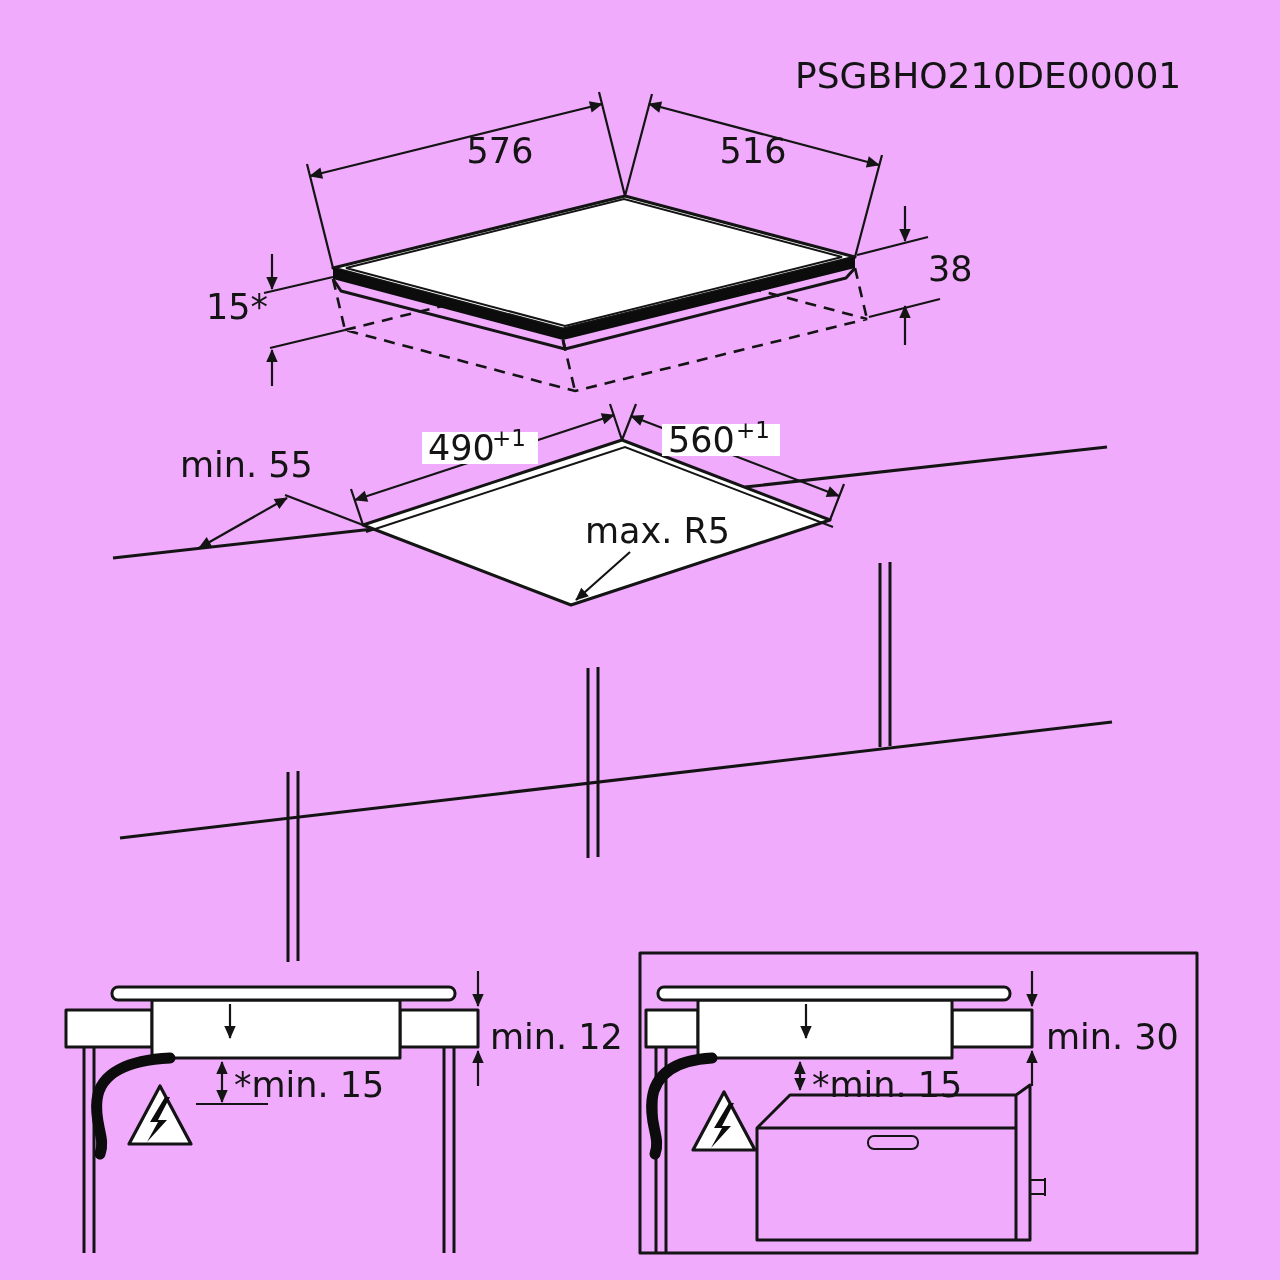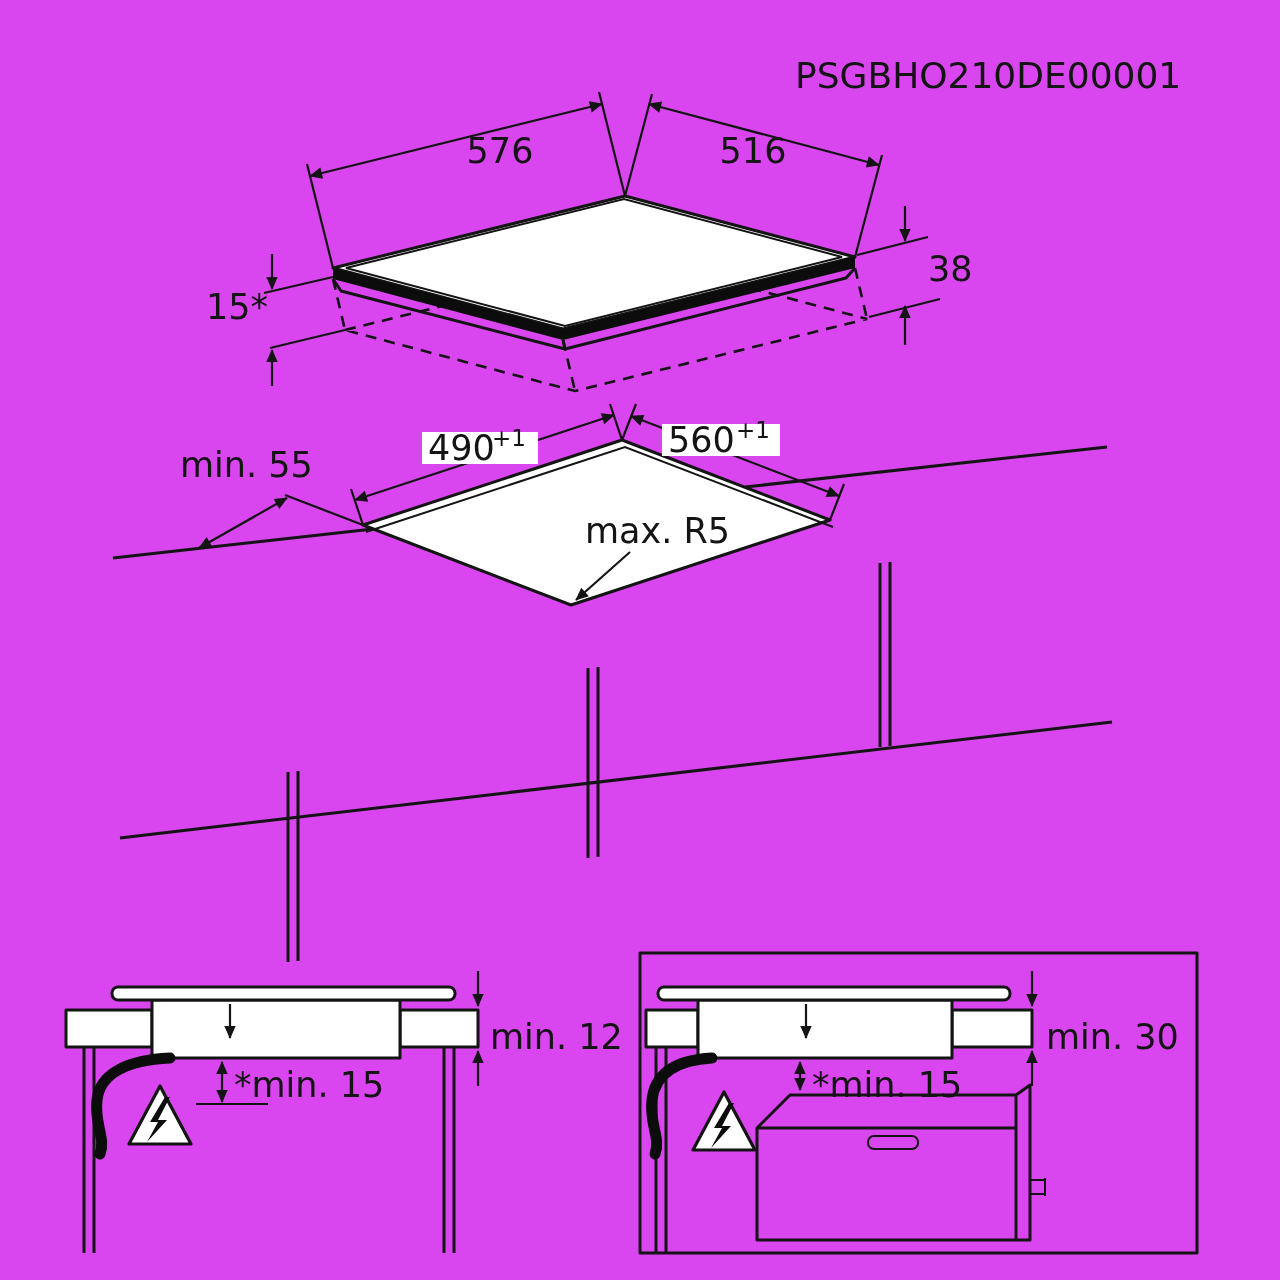--- a/index.html
+++ b/index.html
@@ -1,16 +1,16 @@
 <!DOCTYPE html>
 <html><head>
 <meta charset="utf-8">
 <style>
   html,body{margin:0;padding:0;background:#fff;}
-  .stage{width:1280px;height:1280px;position:relative;background:#d946ef;}
+  .stage{width:1280px;height:1280px;position:relative;background:#f0abfc;}
   svg{display:block;}
   text{font-family:"DejaVu Sans","Liberation Sans",sans-serif;fill:#141414;}
   .ttl{font-size:36px;}
   .lbl{font-size:35px;}
   .sup{font-size:23px;}
   .obj{stroke:#141414;stroke-width:3;fill:none;stroke-linejoin:round;}
   .objf{stroke:#141414;stroke-width:3;fill:#fff;stroke-linejoin:round;}
   .thin{stroke:#141414;stroke-width:2;fill:none;}
   .dim{stroke:#141414;stroke-width:2.2;fill:none;}
   .dash{stroke:#141414;stroke-width:2.6;fill:none;stroke-dasharray:11 8;}

